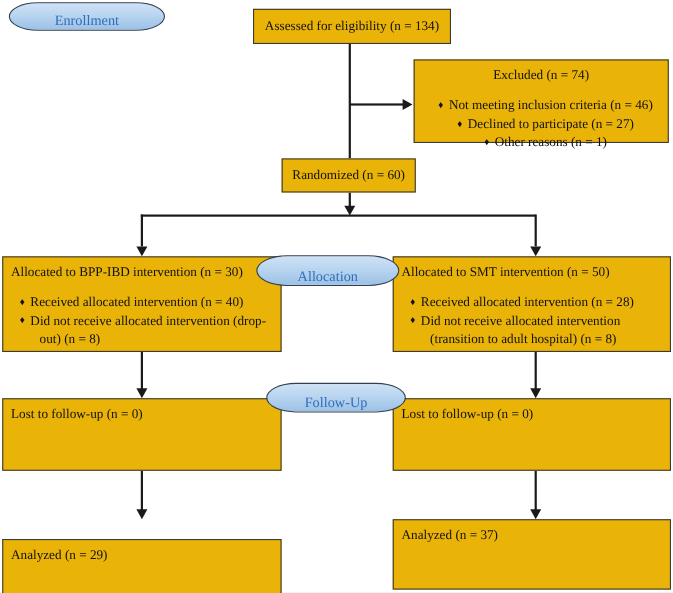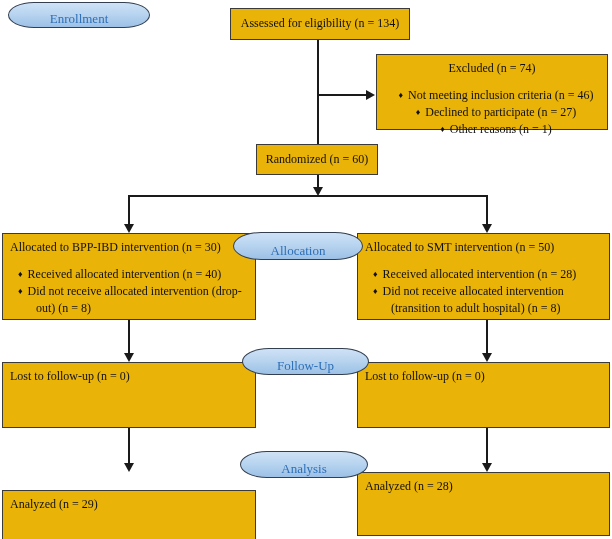--- a/index.html
+++ b/index.html
@@ -116,24 +116,21 @@
   </div>
   <div class="box pad" style="left:357px; top:362px; width:253px; height:66px;">
     <div>Lost to follow-up (n = 0)</div>
   </div>
 
   <div class="vline" style="left:128px; top:428px; height:36px;"></div>
   <div class="ah-down" style="left:124px; top:463px;"></div>
   <div class="vline" style="left:486px; top:428px; height:36px;"></div>
   <div class="ah-down" style="left:482px; top:463px;"></div>
 
-  <div class="ellipse" style="left:240px; top:451px; width:128px; height:27px; border-radius:27px/13.5px;">
-    <span>Analysis</span>
-  </div>
 
   <div class="box pad" style="left:2px; top:490px; width:254px; height:64px;">
     <div>Analyzed (n = 29)</div>
   </div>
   <div class="box pad" style="left:357px; top:472px; width:253px; height:64px;">
-    <div>Analyzed (n = 28)</div>
+    <div>Analyzed (n = 37)</div>
   </div>
 
 </div>
 
 </body></html>

